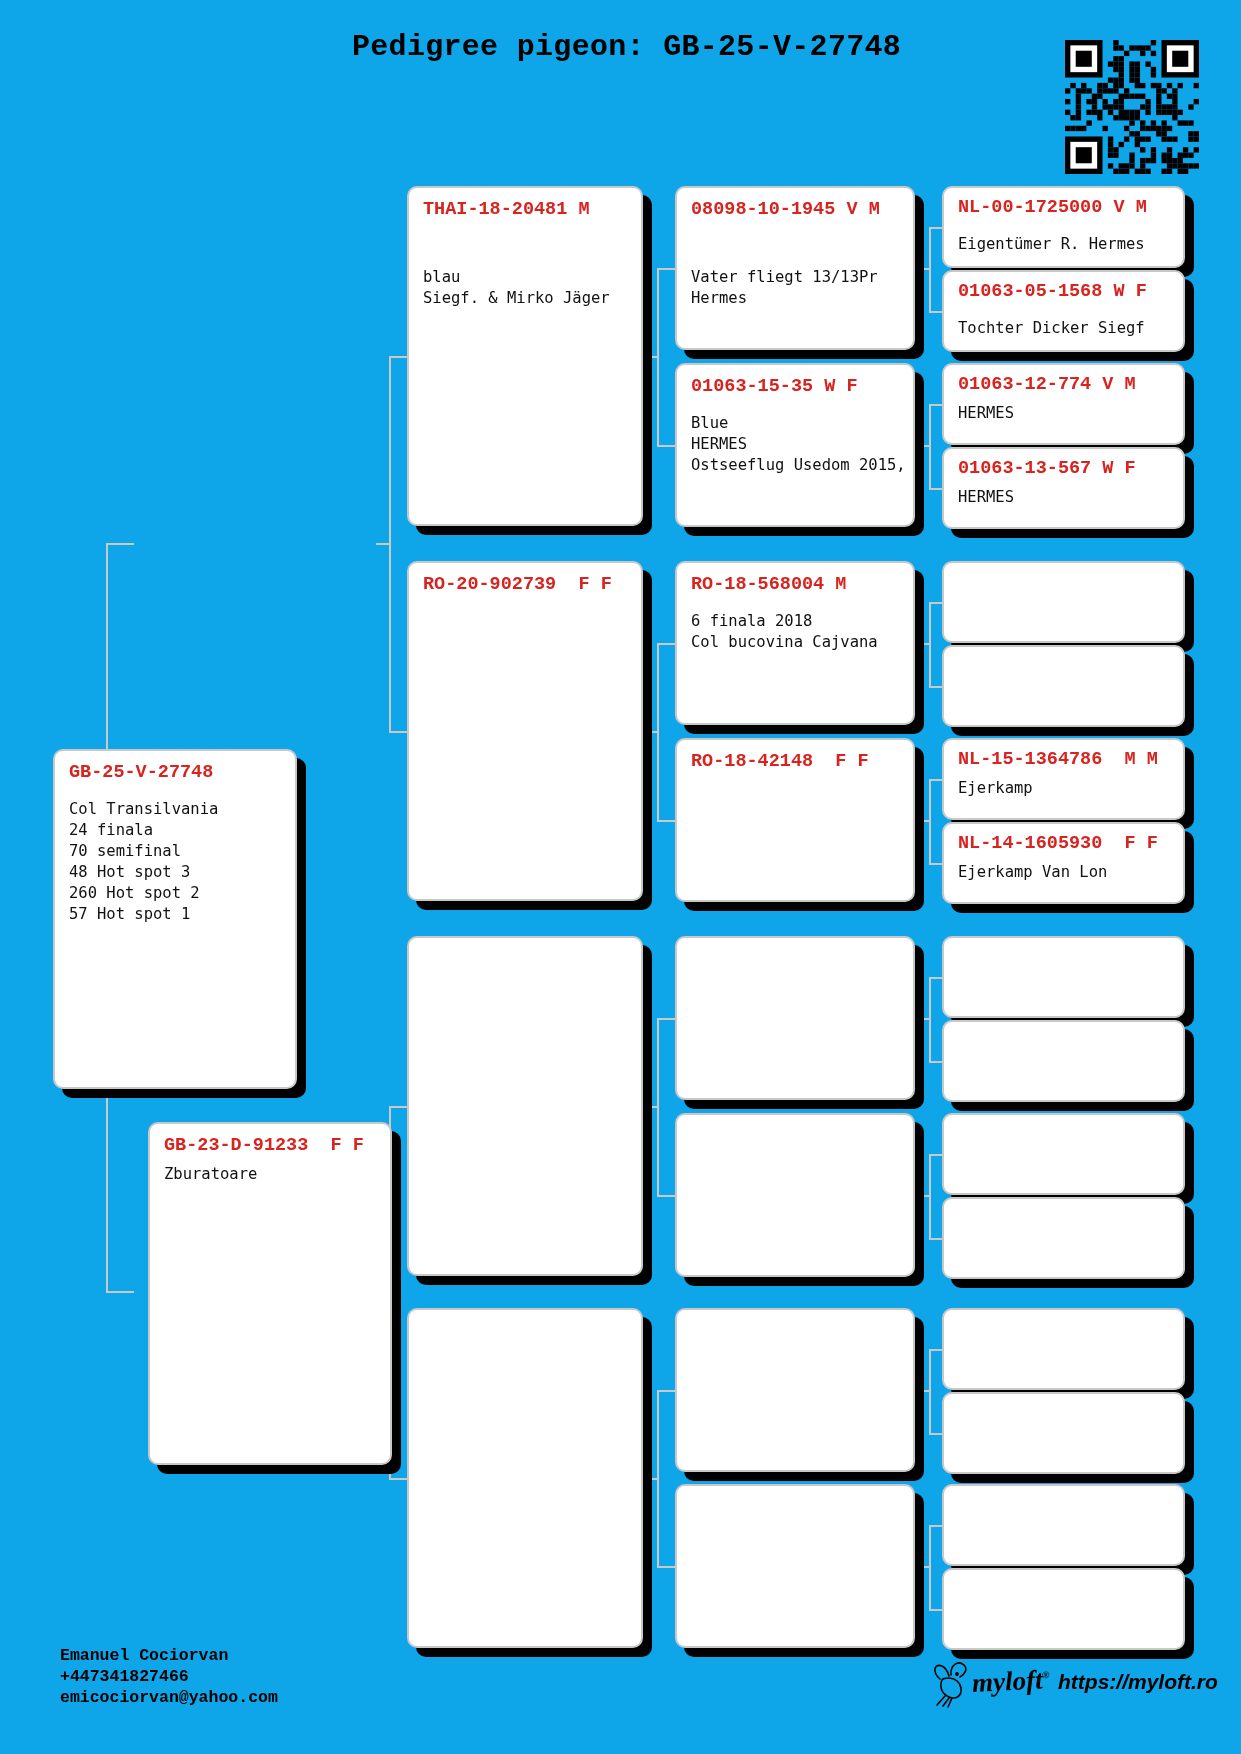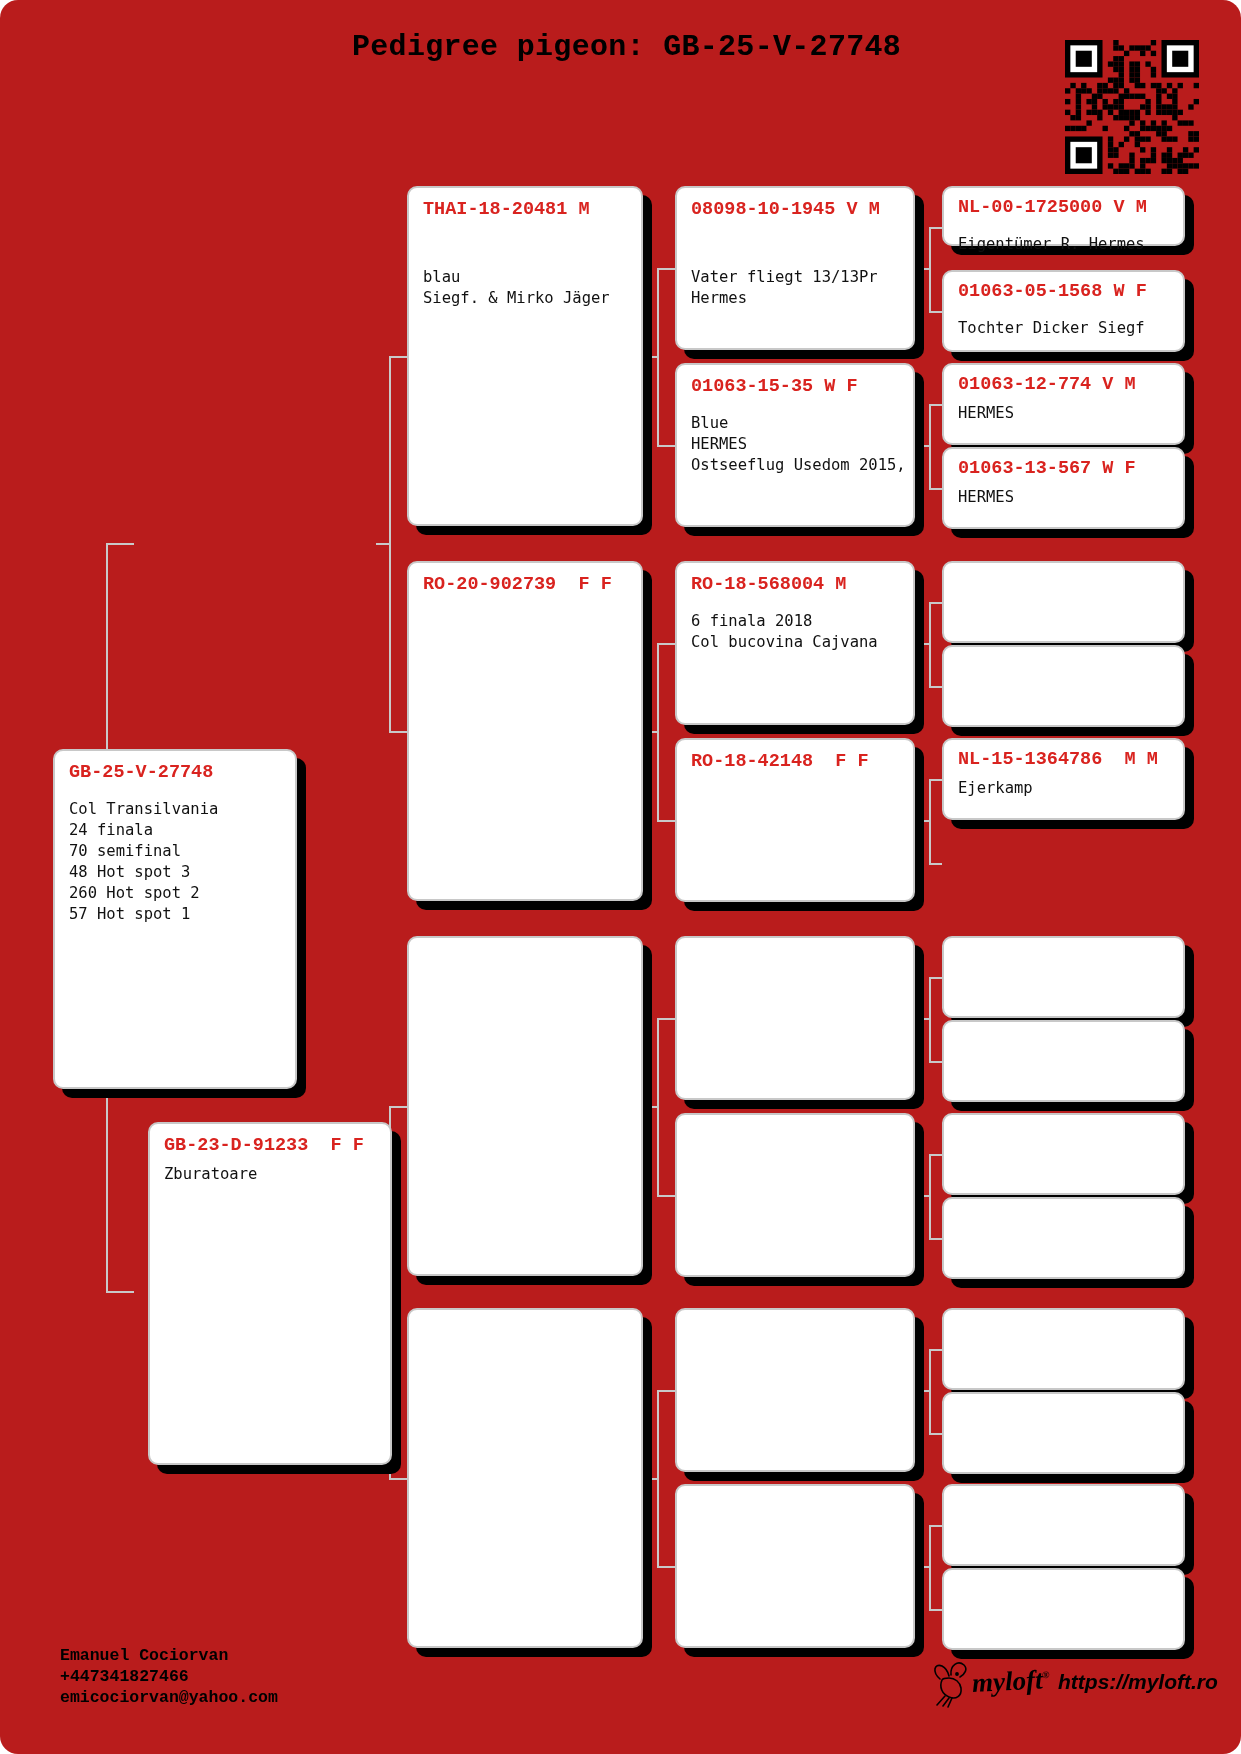--- a/index.html
+++ b/index.html
@@ -3,22 +3,22 @@
 <meta charset="utf-8">
 <style>
   :root{
     --accent-red:#d9231f;
     --box-border:#c8c8c8;
     --connector:#c9c9c9;
     --shadow:#000000;
     --text:#111111;
   }
   html,body{margin:0;padding:0;background:#ffffff;}
-  .page{position:relative;width:1241px;height:1754px;background:#b91c1c;overflow:hidden;
-        font-family:"DejaVu Sans Mono",monospace;border-radius:18px;}
+  .page{position:relative;width:1241px;height:1754px;background:#0ea5e9;overflow:hidden;
+        font-family:"DejaVu Sans Mono",monospace;}
   .title{position:absolute;left:352px;top:30px;font-family:"Liberation Mono",monospace;
          font-weight:bold;font-size:30px;letter-spacing:.3px;color:#000;white-space:pre;}
   
   .box{position:absolute;background:#fff;border:2px solid var(--box-border);
        border-radius:10px;box-shadow:9px 9px 0 0 var(--shadow);
        box-sizing:border-box;padding:10px 4px 8px 14px;}
   .ring{font-family:"Liberation Mono",monospace;font-weight:bold;font-size:18.5px;
         line-height:24px;color:var(--accent-red);white-space:pre;}
   .info{font-size:15.5px;line-height:21px;color:var(--text);white-space:pre-line;}
   .gap-sm{margin-top:6px}
@@ -367,41 +367,45 @@
 Col bucovina Cajvana</div>
   </div>
   <div class="box" style="left:675px;top:738px;width:240px;height:164px">
     <div class="ring">RO-18-42148  F F</div>
   </div>
   <div class="box" style="left:675px;top:936px;width:240px;height:164px"></div>
   <div class="box" style="left:675px;top:1113px;width:240px;height:164px"></div>
   <div class="box" style="left:675px;top:1308px;width:240px;height:164px"></div>
   <div class="box" style="left:675px;top:1484px;width:240px;height:164px"></div>
 
-  <div class="box" style="left:942px;top:186px;width:243px;height:60px;padding-top:8px">
+  <div class="box" style="left:942px;top:186px;width:243px;height:82px;padding-top:8px">
     <div class="ring">NL-00-1725000 V M</div>
     <div class="info gap-md">Eigentümer R. Hermes</div>
   </div>
   <div class="box" style="left:942px;top:270px;width:243px;height:82px;padding-top:8px">
     <div class="ring">01063-05-1568 W F</div>
     <div class="info gap-md">Tochter Dicker Siegf</div>
   </div>
   <div class="box" style="left:942px;top:363px;width:243px;height:82px;padding-top:8px">
     <div class="ring">01063-12-774 V M</div>
     <div class="info gap-sm">HERMES</div>
   </div>
   <div class="box" style="left:942px;top:447px;width:243px;height:82px;padding-top:8px">
     <div class="ring">01063-13-567 W F</div>
     <div class="info gap-sm">HERMES</div>
   </div>
   <div class="box" style="left:942px;top:561px;width:243px;height:82px"></div>
   <div class="box" style="left:942px;top:645px;width:243px;height:82px"></div>
   <div class="box" style="left:942px;top:738px;width:243px;height:82px;padding-top:8px">
     <div class="ring">NL-15-1364786  M M</div>
     <div class="info gap-sm">Ejerkamp</div>
+  </div>
+  <div class="box" style="left:942px;top:822px;width:243px;height:82px;padding-top:8px">
+    <div class="ring">NL-14-1605930  F F</div>
+    <div class="info gap-sm">Ejerkamp Van Lon</div>
   </div>
   <div class="box" style="left:942px;top:936px;width:243px;height:82px"></div>
   <div class="box" style="left:942px;top:1020px;width:243px;height:82px"></div>
   <div class="box" style="left:942px;top:1113px;width:243px;height:82px"></div>
   <div class="box" style="left:942px;top:1197px;width:243px;height:82px"></div>
   <div class="box" style="left:942px;top:1308px;width:243px;height:82px"></div>
   <div class="box" style="left:942px;top:1392px;width:243px;height:82px"></div>
   <div class="box" style="left:942px;top:1484px;width:243px;height:82px"></div>
   <div class="box" style="left:942px;top:1568px;width:243px;height:82px"></div>
 

